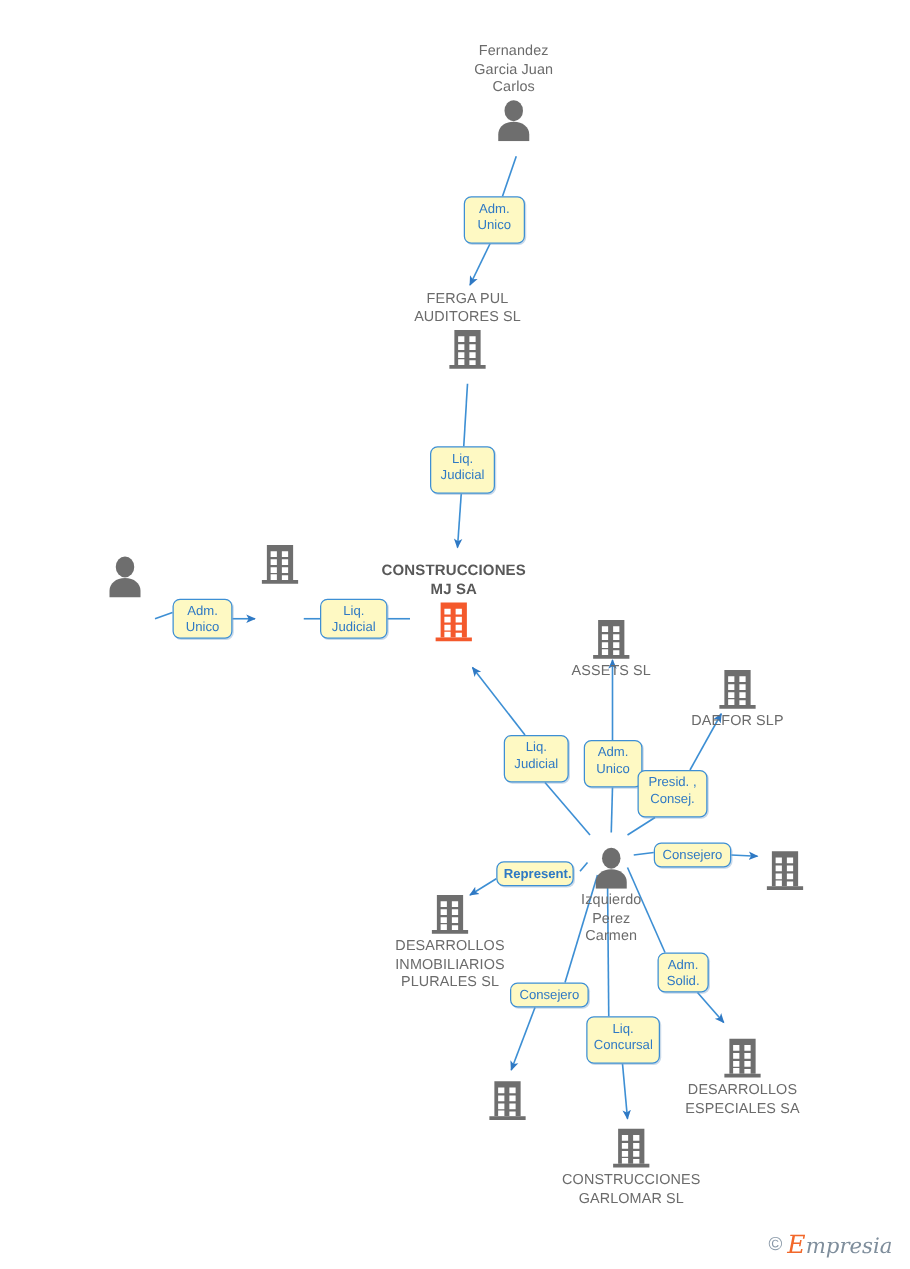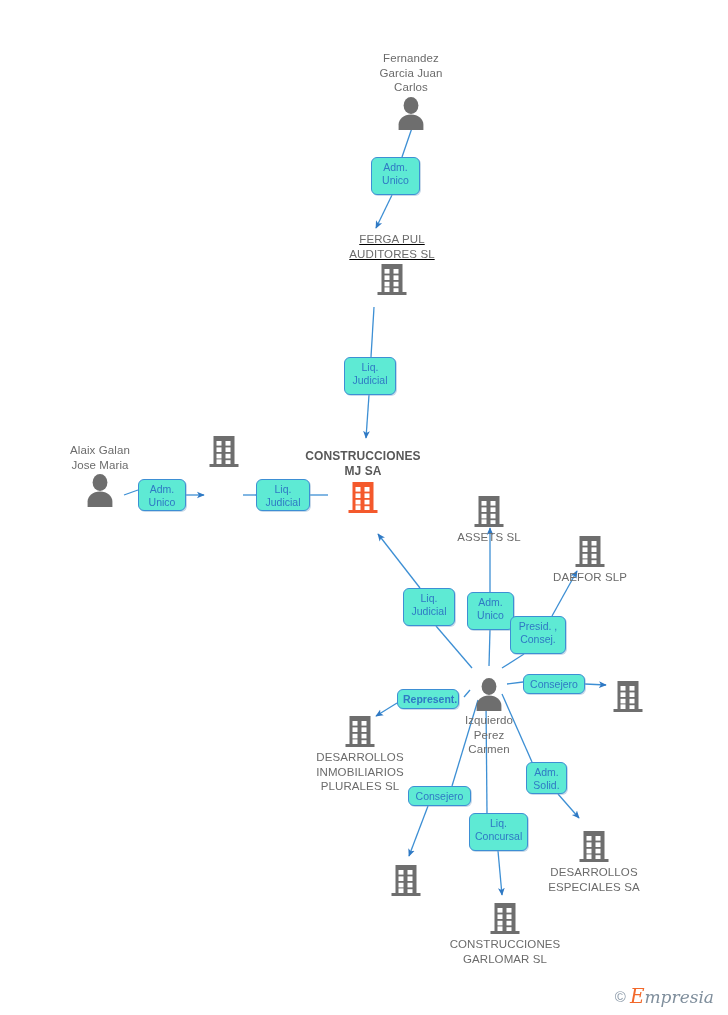--- a/index.html
+++ b/index.html
@@ -61,21 +61,21 @@
     margin-top: 0;
   }
   .node.label-below .glyph { margin-bottom: 2px; }
 
   
   .relbox {
     position: absolute;
     box-sizing: border-box;
     border: 1px solid #3d8fd4;
     border-radius: 6px;
-    background: #5eead4;
+    background: #fef9c3;
     color: #2f79c4;
     font-size: 10.5px;
     line-height: 13px;
     text-align: center;
     padding: 3px 5px 4px 5px;
     white-space: pre-line;
     z-index: 5;
     box-shadow: 1px 1px 0 rgba(120,160,200,0.40);
   }
   .relbox.one-line { padding-top: 3px; padding-bottom: 3px; }
@@ -141,30 +141,30 @@
         <path d="M 502 694 L 532 762" stroke="#3d8fd4" stroke-width="1.3" fill="none"></path>
         <path d="M 558 794 L 579 818" stroke="#3d8fd4" stroke-width="1.3" fill="none" marker-end="url(#arrowhead)"></path>
         <path d="M 478 700 L 452 786" stroke="#3d8fd4" stroke-width="1.3" fill="none"></path>
         <path d="M 428 806 L 409 856" stroke="#3d8fd4" stroke-width="1.3" fill="none" marker-end="url(#arrowhead)"></path>
         <path d="M 486 702 L 487 813" stroke="#3d8fd4" stroke-width="1.3" fill="none"></path>
         <path d="M 498 851 L 502 895" stroke="#3d8fd4" stroke-width="1.3" fill="none" marker-end="url(#arrowhead)"></path>
       </g>
   </svg>
 
   <div id="node-layer">
-      <div class="node person" style="left: 411px; top: 51px;">
+      <div class="node person" style="left: 411px; top: 34px;">
         <div class="label">Fernandez
 Garcia Juan
 Carlos</div>
         <span class="glyph"><svg width="32" height="34" viewBox="0 0 32 34" xmlns="http://www.w3.org/2000/svg">
             <ellipse cx="16" cy="9.5" rx="7.4" ry="8.4" fill="#6e6e6e"></ellipse>
             <path d="M16 18.4c-7.2 0-12.4 4.4-12.4 10.2V34h24.8v-5.4C28.4 22.8 23.2 18.4 16 18.4z" fill="#6e6e6e"></path>
           </svg></span>
       </div>
-      <div class="node company" style="left: 392px; top: 232px; text-decoration: underline;">
+      <div class="node company" style="left: 374px; top: 232px;">
         <div class="label">FERGA PUL
 AUDITORES SL</div>
         <span class="glyph"><svg width="32" height="34" viewBox="0 0 32 34" xmlns="http://www.w3.org/2000/svg">
             <rect x="5.5" y="2" width="21" height="28" fill="#6e6e6e"></rect>
             <rect x="8.5" y="7" width="5" height="4.6" fill="#ffffff"></rect>
             <rect x="8.5" y="13.4" width="5" height="4.6" fill="#ffffff"></rect>
             <rect x="8.5" y="19.8" width="5" height="4.6" fill="#ffffff"></rect>
             <rect x="17.5" y="7" width="5" height="4.6" fill="#ffffff"></rect>
             <rect x="17.5" y="13.4" width="5" height="4.6" fill="#ffffff"></rect>
             <rect x="17.5" y="19.8" width="5" height="4.6" fill="#ffffff"></rect>
@@ -183,22 +183,20 @@
             <rect x="8.5" y="19.8" width="5" height="4.6" fill="#ffffff"></rect>
             <rect x="17.5" y="7" width="5" height="4.6" fill="#ffffff"></rect>
             <rect x="17.5" y="13.4" width="5" height="4.6" fill="#ffffff"></rect>
             <rect x="17.5" y="19.8" width="5" height="4.6" fill="#ffffff"></rect>
             <rect x="8.5" y="25.4" width="5" height="4.6" fill="#ffffff"></rect>
             <rect x="17.5" y="26.2" width="5" height="3.8" fill="#ffffff"></rect>
             <rect x="1.5" y="30" width="29" height="3" fill="#f4592c"></rect>
           </svg></span>
       </div>
       <div class="node person" style="left: 100px; top: 443px;">
-        <div class="label">Alaix Galan
-Jose Maria</div>
         <span class="glyph"><svg width="32" height="34" viewBox="0 0 32 34" xmlns="http://www.w3.org/2000/svg">
             <ellipse cx="16" cy="9.5" rx="7.4" ry="8.4" fill="#6e6e6e"></ellipse>
             <path d="M16 18.4c-7.2 0-12.4 4.4-12.4 10.2V34h24.8v-5.4C28.4 22.8 23.2 18.4 16 18.4z" fill="#6e6e6e"></path>
           </svg></span>
       </div>
       <div class="node company" style="left: 224px; top: 433px;">
         <span class="glyph"><svg width="32" height="34" viewBox="0 0 32 34" xmlns="http://www.w3.org/2000/svg">
             <rect x="5.5" y="2" width="21" height="28" fill="#6e6e6e"></rect>
             <rect x="8.5" y="7" width="5" height="4.6" fill="#ffffff"></rect>
             <rect x="8.5" y="13.4" width="5" height="4.6" fill="#ffffff"></rect>

